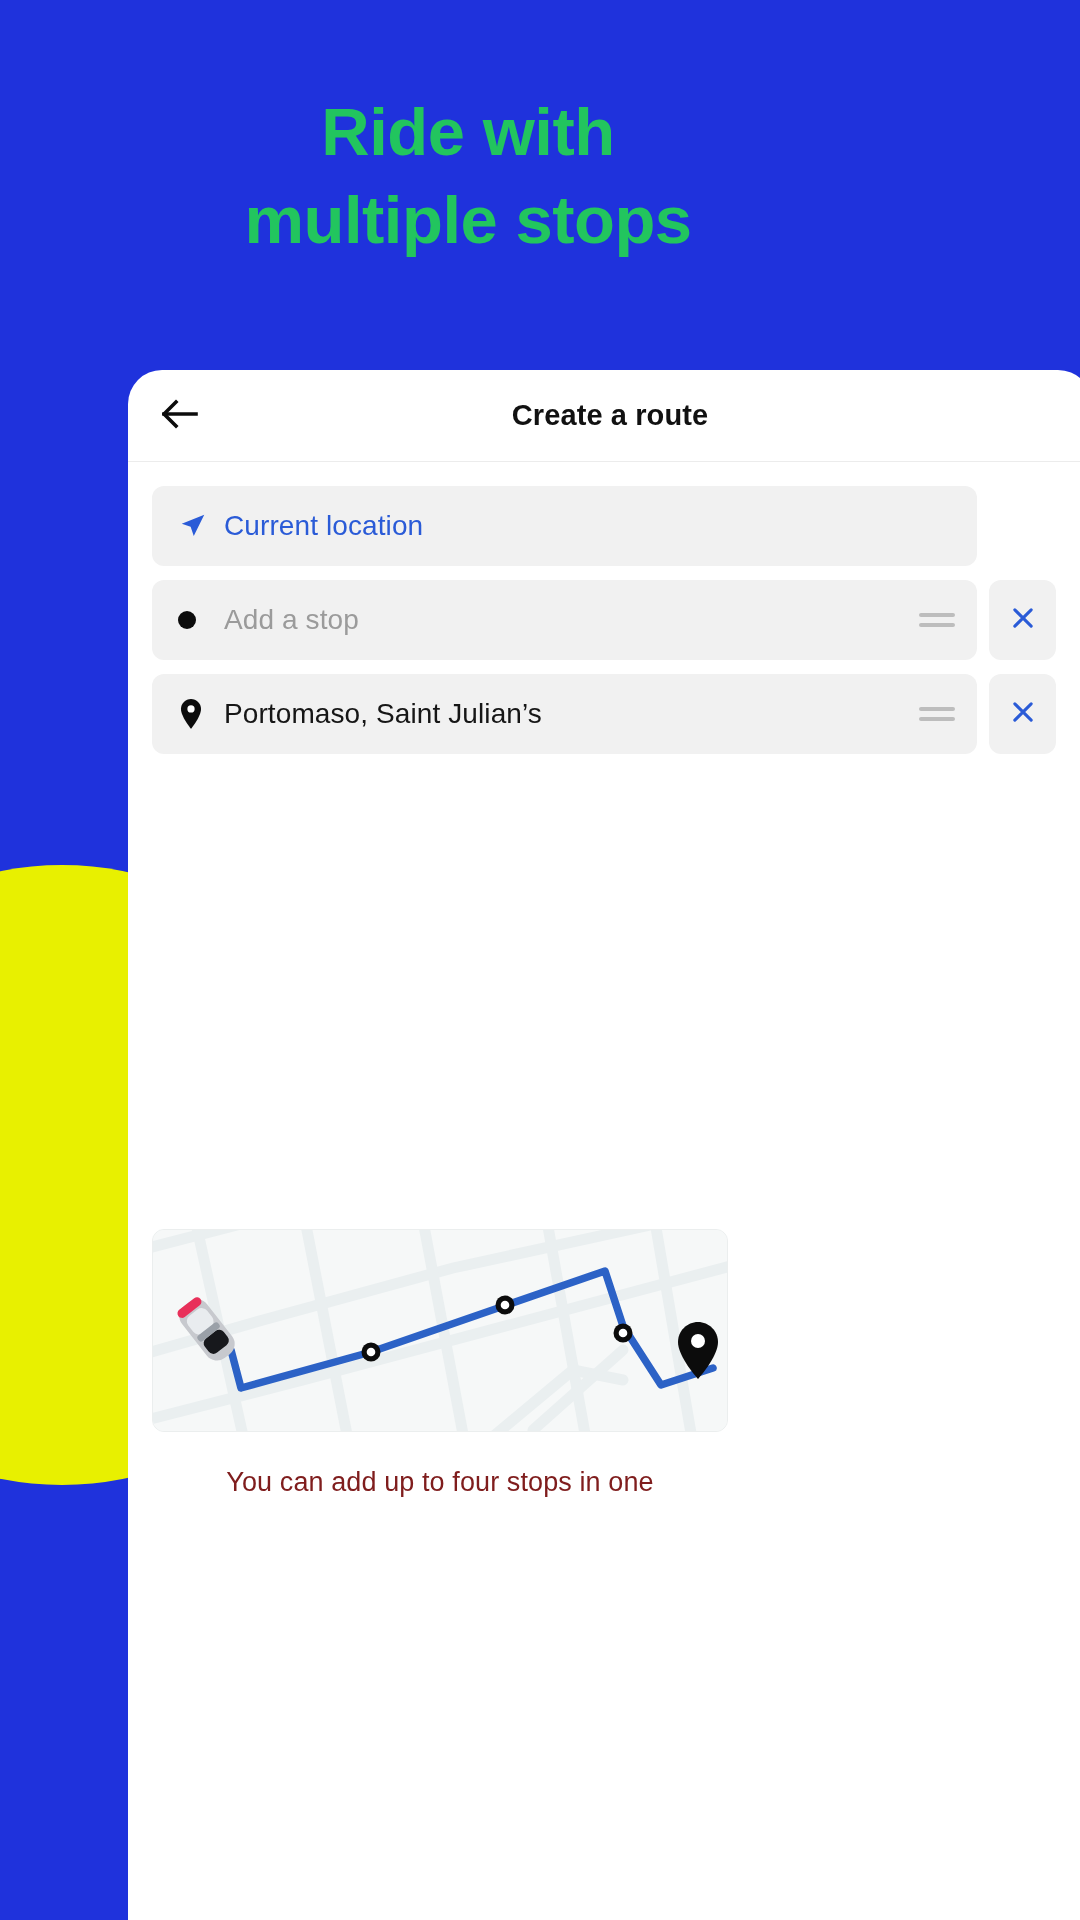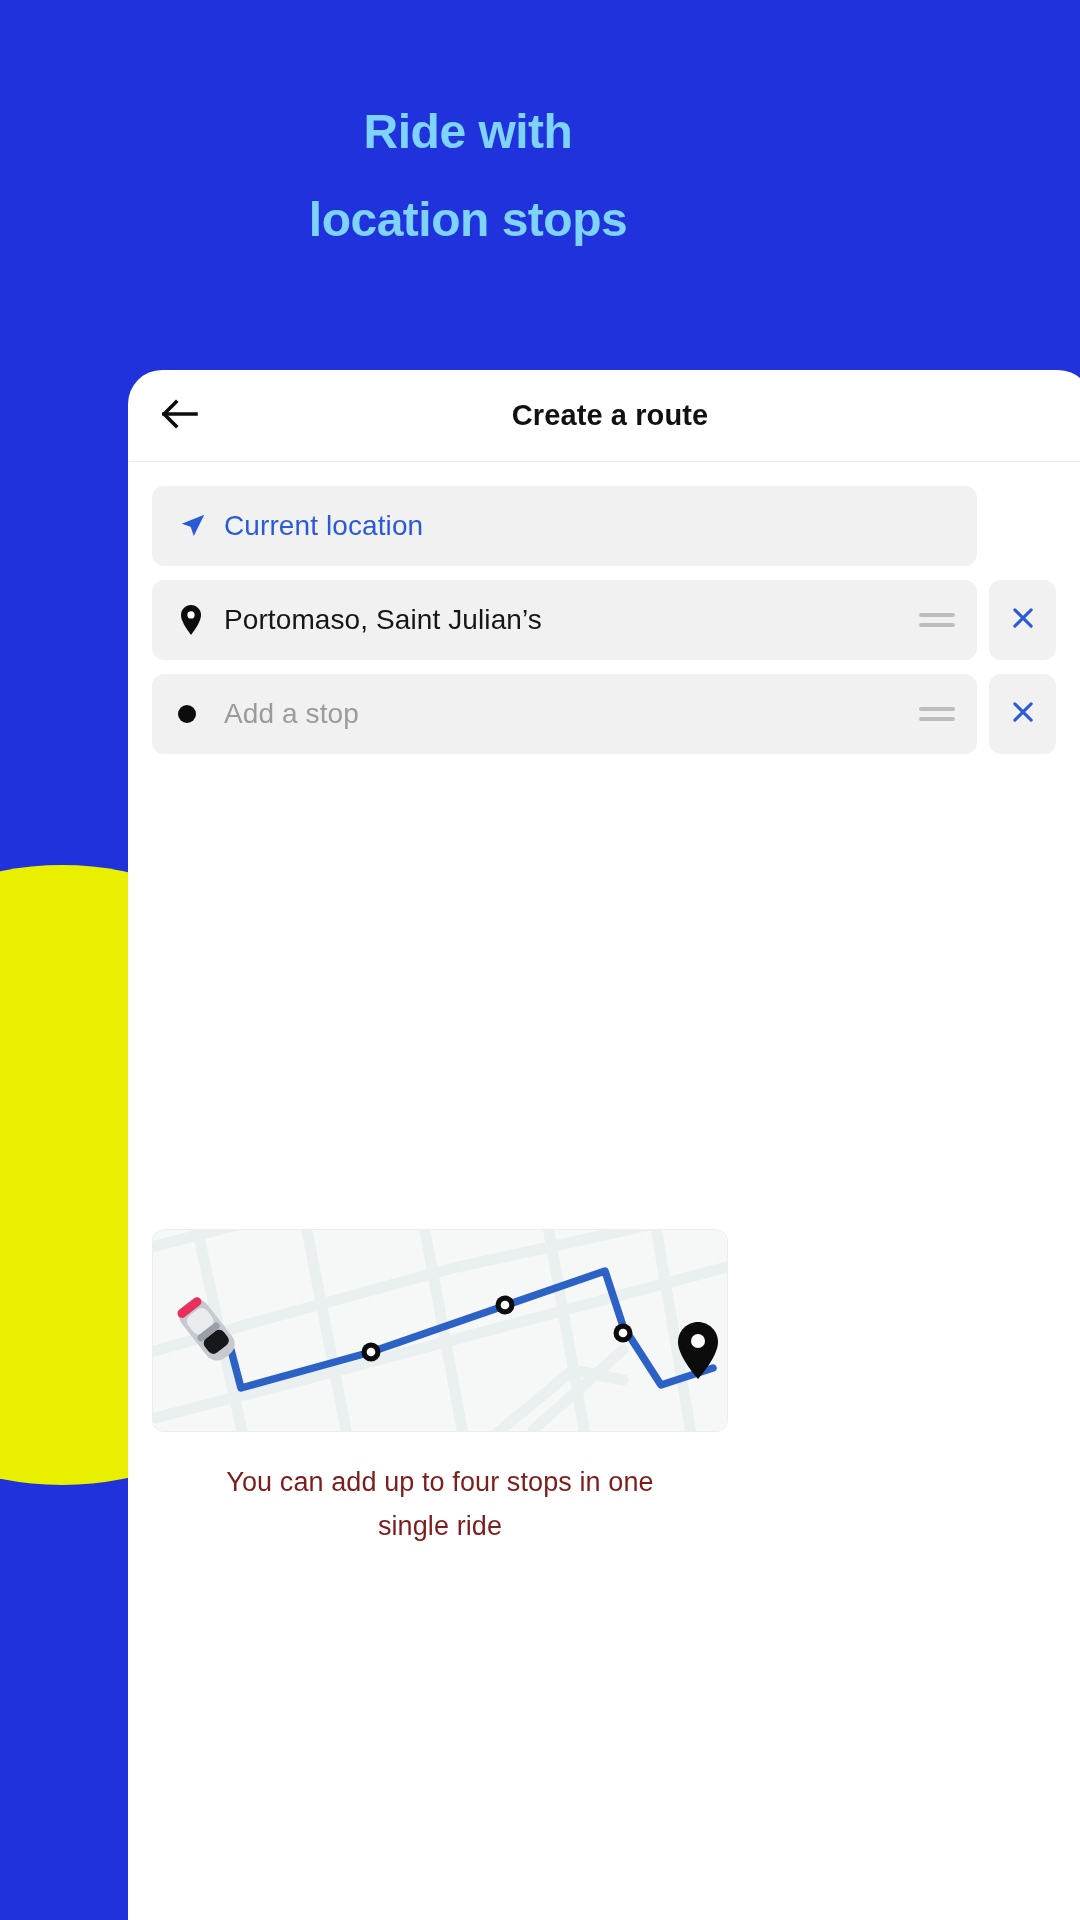--- a/index.html
+++ b/index.html
@@ -39,22 +39,22 @@
     background: #e8f000;
   }
 
   
   #headline {
     position: absolute;
     left: 0;
     top: 88px;
     width: 936px;
     text-align: center;
-    color: #7dd3fc;
-    font-size: 48px;
+    color: #22c55e;
+    font-size: 67px;
     line-height: 88px;
     font-weight: 700;
     letter-spacing: -0.5px;
     z-index: 4;
   }
   #headline .hl-line { display: block; }
 
   
   #phone-card {
     position: absolute;
@@ -204,21 +204,21 @@
 </head>
 <body>
 
 <div id="bg-layer">
   <div id="yellow-circle"></div>
   <div id="yellow-rect"></div>
 </div>
 
 <div id="headline">
   <span class="hl-line">Ride with</span>
-  <span class="hl-line">location stops</span>
+  <span class="hl-line">multiple stops</span>
 </div>
 
 <div id="phone-card">
 
   <div id="app-bar">
     <div id="back-button">
       <span>
         <svg width="36" height="30" viewBox="0 0 36 30" fill="none">
           <path d="M2 15 H34" stroke="#0c0c0c" stroke-width="3.6" stroke-linecap="square"></path>
           <path d="M14 3 L2 15 L14 27" stroke="#0c0c0c" stroke-width="3.6" stroke-linecap="square" stroke-linejoin="miter" fill="none"></path>
@@ -238,46 +238,46 @@
           </svg>
         </span>
         <span class="field-text link-blue">Current location</span>
       </div>
     </div>
 
 
     <div class="stop-row">
       <div class="stop-field">
         <span class="field-icon">
-          <svg width="26" height="32" viewBox="0 0 24 30">
-            <path d="M12 1 C6.8 1 2.6 5.2 2.6 10.4 C2.6 17.6 12 29 12 29 C12 29 21.4 17.6 21.4 10.4 C21.4 5.2 17.2 1 12 1 Z" fill="#0c0c0c"></path>
-            <circle cx="12" cy="10.2" r="3.4" fill="#ffffff"></circle>
-          </svg>
-        </span>
-        <span class="field-text">Portomaso, Saint Julian’s</span>
+          <span class="dot-icon"></span>
+        </span>
+        <span class="field-text placeholder">Add a stop</span>
         <span class="drag-handle">
             <i></i>
             <i></i>
           </span>
       </div>
       <div class="remove-button">
         <span>
           <svg width="28" height="28" viewBox="0 0 24 24">
             <path d="M5 5 L19 19 M19 5 L5 19" stroke="#2a5bd7" stroke-width="2.6" stroke-linecap="round"></path>
           </svg>
         </span>
       </div>
     </div>
 
     <div class="stop-row">
       <div class="stop-field">
         <span class="field-icon">
-          <span class="dot-icon"></span>
-        </span>
-        <span class="field-text placeholder">Add a stop</span>
+          <svg width="26" height="32" viewBox="0 0 24 30">
+            <path d="M12 1 C6.8 1 2.6 5.2 2.6 10.4 C2.6 17.6 12 29 12 29 C12 29 21.4 17.6 21.4 10.4 C21.4 5.2 17.2 1 12 1 Z" fill="#0c0c0c"></path>
+            <circle cx="12" cy="10.2" r="3.4" fill="#ffffff"></circle>
+          </svg>
+        </span>
+        <span class="field-text">Portomaso, Saint Julian’s</span>
         <span class="drag-handle">
             <i></i>
             <i></i>
           </span>
       </div>
       <div class="remove-button">
         <span>
           <svg width="28" height="28" viewBox="0 0 24 24">
             <path d="M5 5 L19 19 M19 5 L5 19" stroke="#2a5bd7" stroke-width="2.6" stroke-linecap="round"></path>
           </svg>
@@ -322,16 +322,15 @@
         <rect x="-14" y="-33" width="28" height="9" rx="4.5" fill="#e8305a"></rect>
         <rect x="-12" y="-22" width="24" height="22" rx="7" fill="#e9ecef"></rect>
         <rect x="-12" y="6" width="24" height="18" rx="6" fill="#17181c"></rect>
         <rect x="-13" y="-1" width="26" height="7" rx="3" fill="#9aa0a8"></rect>
       </g>
     </svg>
   </div>
 
   <div id="map-caption">
     <span class="cap-line">You can add up to four stops in one</span>
-    <span class="cap-line">single ride</span>
   </div>
 
 </div>
 
 </body></html>

